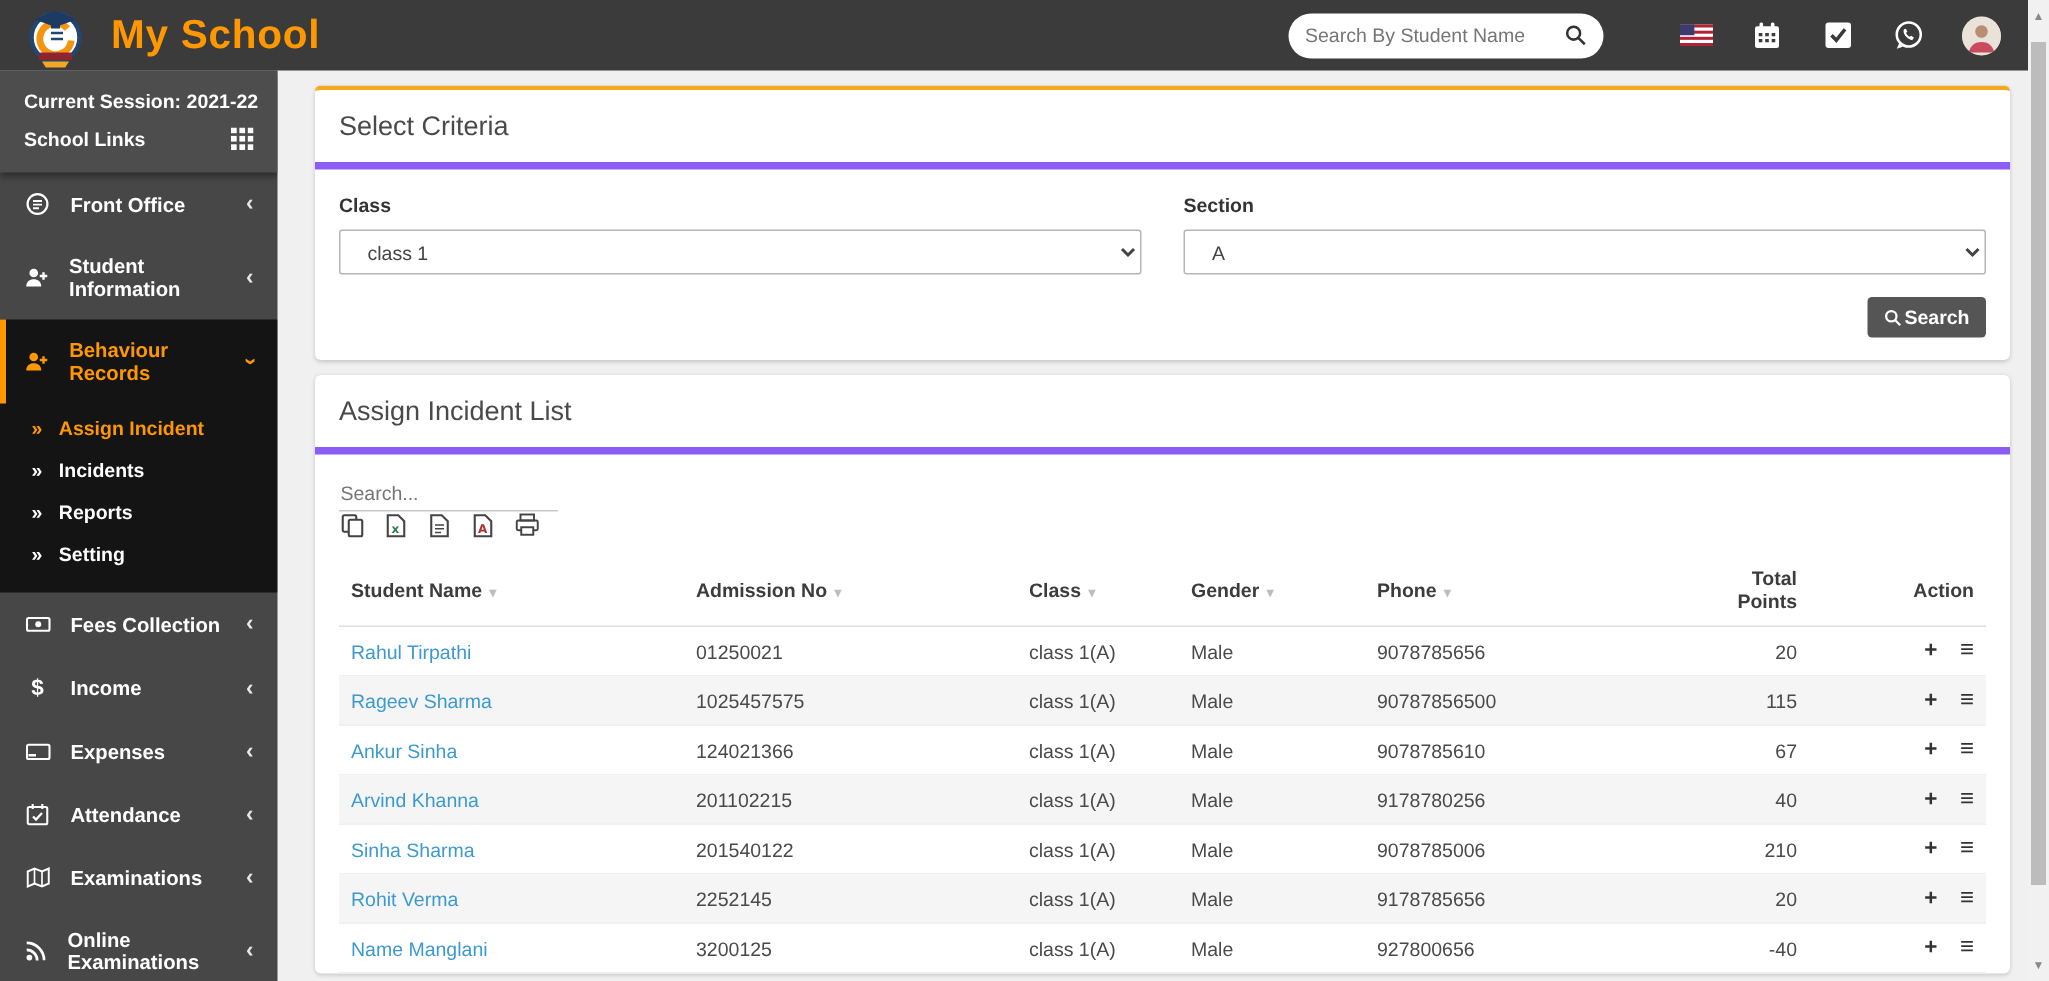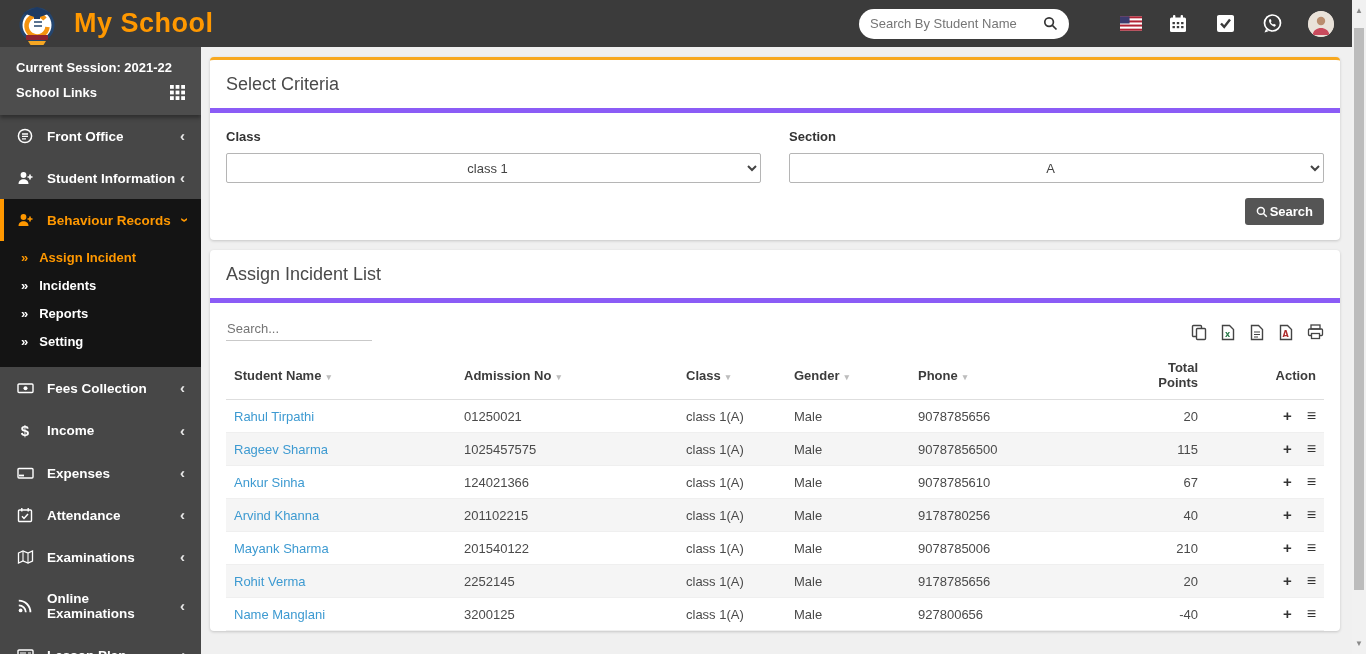--- a/index.html
+++ b/index.html
@@ -13,21 +13,21 @@
   .app-title { color:#ff9800; font-size:27px; font-weight:bold; margin-left:12px; letter-spacing:.5px; }
   .search-pill { margin-left:auto; width:210px; height:30px; background:#fff; border-radius:16px;
                  display:flex; align-items:center; padding:0 11px; }
   .search-pill input { border:none; outline:none; flex:1; min-width:0; font-size:13px; color:#000000; background:transparent; }
   .hdr-icons { display:flex; align-items:center; margin:0 18px 0 26px; }
   .hdr-ic { width:22px; height:22px; margin-left:25px; display:flex; align-items:center; justify-content:center; cursor:pointer; }
   .avatar { width:26px; height:26px; border-radius:50%; background:#e8e0d8; overflow:hidden; margin-left:25px;
             display:flex; align-items:center; justify-content:center; cursor:pointer; }
 
   
-  .sidebar { position:absolute; top:47px; left:0; width:201px; height:607px; background:#474747; color:#fff; overflow:hidden; }
+  .sidebar { position:absolute; top:47px; left:0; width:185px; height:607px; background:#474747; color:#fff; overflow:hidden; }
   .session-block { background:#4d4d4d; padding:8px 16px 10px; box-shadow:0 3px 4px rgba(0,0,0,.35); position:relative; z-index:2; }
   .session-line { font-size:13px; font-weight:bold; line-height:25px; white-space:nowrap; }
   .quick-links { display:flex; justify-content:space-between; align-items:center; font-size:13px; font-weight:bold; line-height:25px; cursor:pointer; }
   .nav { position:relative; z-index:1; }
   .nav-item { display:flex; align-items:center; padding:13px 16px; font-size:13.5px; font-weight:bold; cursor:pointer; }
   .nav-item .mi { width:18px; margin-right:13px; display:flex; align-items:center; justify-content:center; font-size:15px; }
   .nav-item .chev { margin-left:auto; font-size:15px; line-height:10px; color:#e8e8e8; }
   .active-block { background:#141414; }
   .nav-item.active { border-left:4px solid #ff9800; padding-left:12px; color:#ff9800; }
   .nav-item.active .chev { color:#ff9800; transform:rotate(-90deg); }
@@ -39,26 +39,26 @@
   
   .main { position:absolute; left:201px; top:47px; width:1151px; height:607px; background:#f0f0f0; overflow:hidden; }
   .card { background:#fff; border-radius:4px; box-shadow:0 1px 3px rgba(0,0,0,.18); margin:0 12px 10px 9px; }
   .card1 { margin-top:10px; border-top:3px solid #f7a81f; }
   .card-title { font-size:18px; color:#4a4a4a; padding:14px 16px 13px; border-bottom:5px solid #8b5cf6; }
 
   .form-row { display:flex; padding:16px 16px 0; gap:28px; }
   .form-col { flex:1; }
   .form-col label { font-size:13px; font-weight:bold; color:#333; display:block; margin-bottom:9px; }
   .form-col select { width:100%; height:30px; border:1px solid #b5b5b5; border-radius:2px; font-size:13px; color:#444;
-                     padding-left:0; background:#fff; outline:none;text-align:center; }
+                     padding-left:14px; background:#fff; outline:none; }
   .btn-row { display:flex; justify-content:flex-end; padding:15px 16px 15px; }
   .search-btn { background:#555; color:#fff; border:none; border-radius:3px; font-size:13px; font-weight:bold;
                 padding:6px 11px; display:flex; align-items:center; gap:2px; cursor:pointer; }
 
-  .list-toolbar { display:flex; justify-content:space-between; align-items:flex-end; padding:14px 16px 6px; }
+  .list-toolbar { display:flex; justify-content:space-between; align-items:flex-start; padding:14px 16px 6px;flex-direction:column; }
   .list-search input { border:none; border-bottom:1px solid #c9c9c9; width:146px; font-size:13px; padding:4px 1px; outline:none; color:#555; }
   .export-icons { display:flex; gap:11px; align-items:center; }
   .exp-ic { width:18px; height:18px; cursor:pointer; display:flex; align-items:center; justify-content:center; }
 
   .table-wrap { padding:4px 16px 0; }
   table { width:100%; border-collapse:collapse; table-layout:fixed; }
   th { text-align:left; font-size:13px; color:#3c3c3c; padding:9px 8px; border-bottom:1px solid #dedede; font-weight:bold; cursor:pointer; }
   td { font-size:13px; color:#4a4a4a; padding:7px 8px; border-bottom:1px solid #efefef; overflow:hidden; white-space:nowrap; }
   tbody tr:nth-child(even) { background:#f5f5f5; }
   .sort { color:#bdbdbd; font-size:9px; margin-left:5px; }
@@ -430,21 +430,21 @@
           <tr>
             <td><a class="stu">Arvind Khanna</a></td>
             <td>201102215</td>
             <td>class 1(A)</td>
             <td>Male</td>
             <td>9178780256</td>
             <td class="ta-r">40</td>
             <td class="ta-r"><span class="act-plus">+</span><span class="act-menu">≡</span></td>
           </tr>
           <tr>
-            <td><a class="stu">Mayank Sharma</a></td>
+            <td><a class="stu">Sinha Sharma</a></td>
             <td>201540122</td>
             <td>class 1(A)</td>
             <td>Male</td>
             <td>9078785006</td>
             <td class="ta-r">210</td>
             <td class="ta-r"><span class="act-plus">+</span><span class="act-menu">≡</span></td>
           </tr>
           <tr>
             <td><a class="stu">Rohit Verma</a></td>
             <td>2252145</td>

